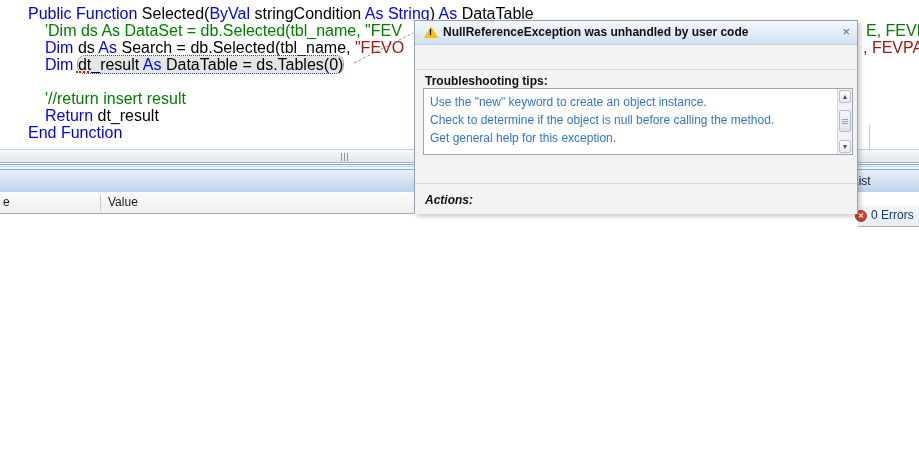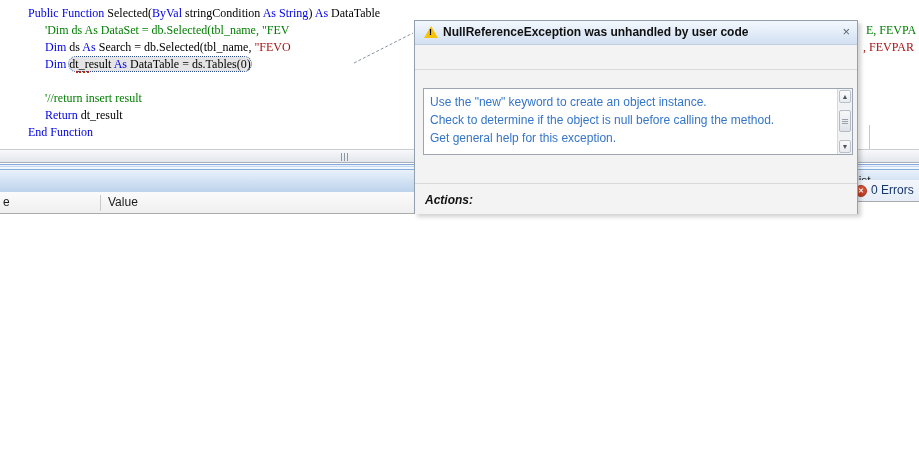--- a/index.html
+++ b/index.html
@@ -1,20 +1,20 @@
 <!DOCTYPE html>
 <html><head>
 <meta charset="utf-8">
 <style>
   html,body{margin:0;padding:0;}
   body{width:919px;height:460px;background:#fff;font-family:"Liberation Sans",sans-serif;overflow:hidden;position:relative;}
 
   
   .editor{position:absolute;left:0;top:0;width:919px;height:149px;background:#fff;}
-  .code-line{position:absolute;white-space:pre;font-family:Liberation Serif, serif;font-size:12px;line-height:15px;}
+  .code-line{position:absolute;white-space:pre;font-family:Liberation Sans, sans-serif;font-size:16px;line-height:15px;}
   .tok-kw{color:#0000E6;}
   .tok-com{color:#007D00;}
   .tok-str{color:#A31515;}
   .tok-pl{color:#000;}
   .hl{background:#e5e5e5;outline:1px dotted #2A4A8C;border-radius:7px;}
   .squiggle{position:absolute;left:76px;top:71px;width:13px;height:0;border-bottom:2px dotted #CC2200;}
   .callout-svg{position:absolute;left:0;top:0;pointer-events:none;}
 
   
   .hscroll{position:absolute;left:0;top:149px;width:919px;height:14px;
@@ -31,21 +31,21 @@
     background:linear-gradient(#FBFBFB,#EFEFEF);border-bottom:1px solid #ABABAB;box-sizing:border-box;color:#1A1A1A;font-size:12px;}
   .grid-header .col-name{position:absolute;left:3px;top:0;line-height:21px;}
   .grid-header .col-value{position:absolute;left:108px;top:0;line-height:21px;}
   .col-div{position:absolute;left:100px;top:195px;width:1px;height:16px;background:#C9C9C9;}
 
   
   .vline{position:absolute;left:869px;top:125px;width:1px;height:24px;background:#C2C9D3;}
   .rband{position:absolute;left:831px;top:169px;width:46px;height:23px;
     background:linear-gradient(#E9F1FB,#BCD3EC);border-top:1px solid #86ACDB;box-sizing:border-box;
     color:#222;font-size:12px;line-height:22px;padding-left:3px;}
-  .rrow{position:absolute;left:858px;top:180px;width:61px;height:22px;
+  .rrow{position:absolute;left:858px;top:205px;width:61px;height:22px;
     background:linear-gradient(#F3F7FC,#E6EDF7);border-bottom:1px solid #ABABAB;box-sizing:border-box;}
   .err-circle{position:absolute;left:-3px;top:5px;width:12px;height:12px;border-radius:50%;
     background:linear-gradient(#E2573C,#C03A22);border:1px solid #A23420;box-sizing:border-box;
     color:#fff;font-size:7px;font-weight:bold;text-align:center;line-height:10px;}
   .err-label{position:absolute;left:13px;top:0;line-height:21px;font-size:12px;color:#17366B;white-space:nowrap;}
 
   
   .popup{position:absolute;left:414px;top:20px;width:444px;height:194px;background:#F3F3F3;
     border:1px solid #95A0AE;border-bottom:none;box-sizing:border-box;box-shadow:3px 3px 4px rgba(0,0,0,0.18);font-size:12px;color:#111;}
   .ptitle{position:absolute;left:0;top:0;right:0;height:23px;
@@ -116,20 +116,21 @@
 
 <div class="popup">
   <div class="ptitle">
     <div class="warn-tri">
       <span class="bang">!</span>
     </div>
     <span class="txt">NullReferenceException was unhandled by user code</span>
     <span class="pclose">×</span>
   </div>
   <div class="pdiv1"></div>
+  <div class="ptips-label">Troubleshooting tips:</div>
   <div class="tips-box">
     <div>
         <div class="tip-link" style="top: 4px;">Use the "new" keyword to create an object instance.</div>
         <div class="tip-link" style="top: 22px;">Check to determine if the object is null before calling the method.</div>
         <div class="tip-link" style="top: 40px;">Get general help for this exception.</div>
       </div>
     <div class="tbox-scroll">
       <div class="sbtn up">▲</div>
       <div class="sthumb">
         <div class="sgrip"></div>

